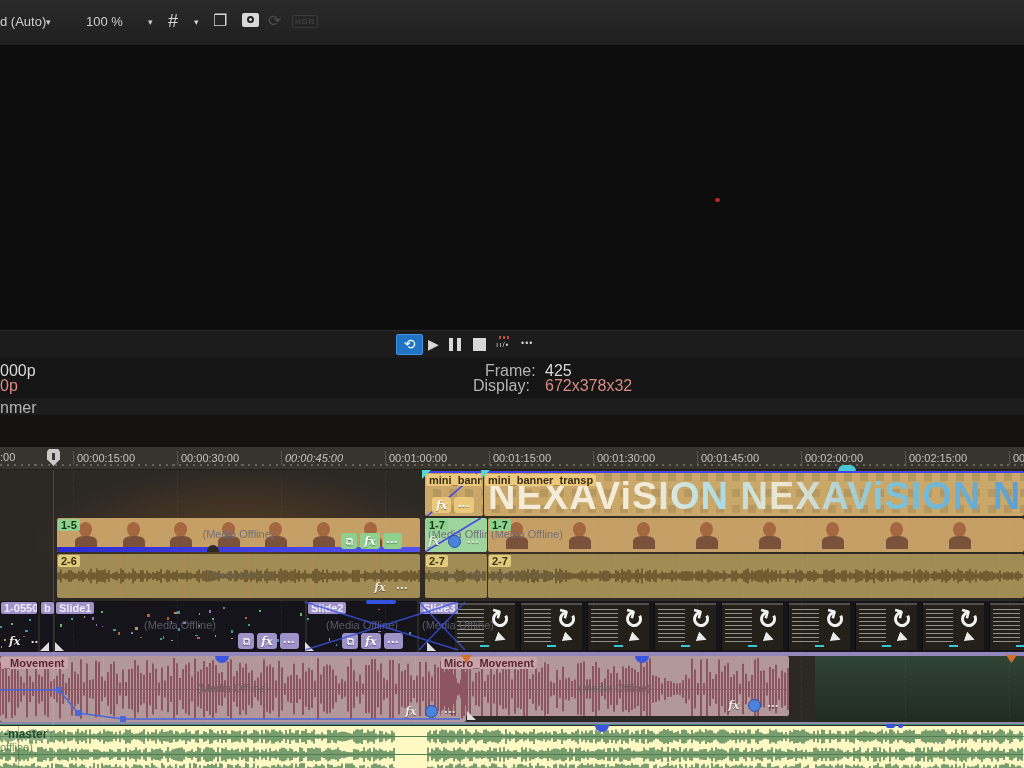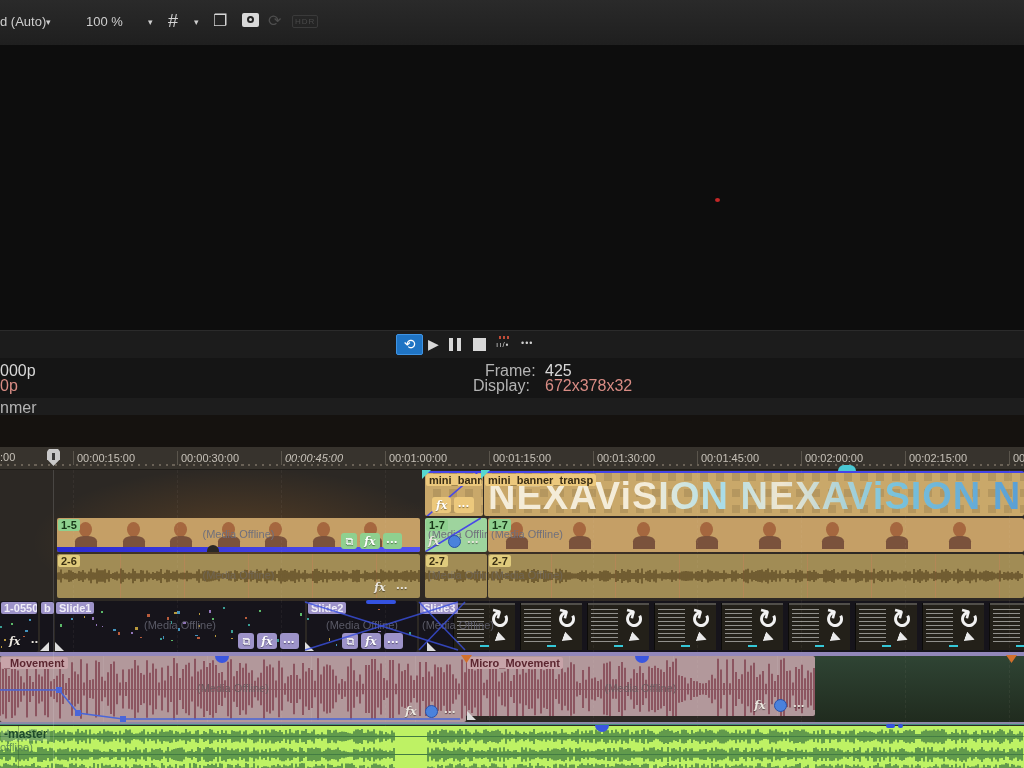--- a/index.html
+++ b/index.html
@@ -531,42 +531,42 @@
               <span class="dotsg">•••</span>
             </span>
           </div>
           <svg class="lay" width="466" height="66" style="z-index: 4;">
             <polyline points="0,34 59,34 78,57 123,63 460,63" fill="none" stroke="#4a66d8" stroke-width="1.6"></polyline>
             <rect x="56" y="31" width="6" height="6" fill="#4a66d8"></rect>
             <rect x="75" y="54" width="6" height="6" fill="#4a66d8"></rect>
             <rect x="120" y="60" width="6" height="6" fill="#4a66d8"></rect>
           </svg>
         </div>
-        <div class="clip" style="left: 466px; top: 0px; width: 349px; height: 60px; background: repeating-linear-gradient(90deg, rgba(0, 0, 0, 0) 0px, rgba(0, 0, 0, 0) 103px, rgba(255, 255, 255, 0.07) 103px, rgba(255, 255, 255, 0.07) 104px) rgb(178, 152, 155);">
+        <div class="clip" style="left: 440px; top: 0px; width: 349px; height: 60px; background: repeating-linear-gradient(90deg, rgba(0, 0, 0, 0) 0px, rgba(0, 0, 0, 0) 103px, rgba(255, 255, 255, 0.07) 103px, rgba(255, 255, 255, 0.07) 104px) rgb(178, 152, 155);">
           <svg width="349" height="66" class="lay" style="top: 0px;">
             <path d="M0 5.1V60.9M3 12.1V53.9M6 8.9V57.1M9 14.5V51.5M12 5.3V60.7M15 5.0V61.0M18 26.7V39.3M21 23.8V42.2M24 5.5V60.5M27 5.1V60.9M30 4.9V61.1M33 25.6V40.4M36 16.8V49.2M39 15.6V50.4M42 2.4V63.6M45 24.9V41.1M48 19.1V46.9M51 3.1V62.9M54 18.6V47.4M57 4.7V61.3M60 16.8V49.2M63 13.1V52.9M66 13.4V52.6M69 6.8V59.2M72 23.6V42.4M75 8.5V57.5M78 14.2V51.8M81 13.1V52.9M84 5.1V60.9M87 2.1V63.9M90 23.0V43.0M93 18.3V47.7M96 11.7V54.3M99 16.3V49.7M102 11.4V54.6M105 6.3V59.7M108 8.2V57.8M111 25.5V40.5M114 26.9V39.1M117 13.9V52.1M120 23.8V42.2M123 10.7V55.3M126 22.6V43.4M129 21.4V44.6M132 25.0V41.0M135 23.4V42.6M138 7.5V58.5M141 6.8V59.2M144 5.4V60.6M147 23.3V42.7M150 23.3V42.7M153 9.9V56.1M156 5.9V60.1M159 11.7V54.3M162 26.0V40.0M165 22.5V43.5M168 13.2V52.8M171 16.9V49.1M174 10.3V55.7M177 16.9V49.1M180 23.8V42.2M183 10.4V55.6M186 12.0V54.0M189 9.8V56.2M192 12.0V54.0M195 13.6V52.4M198 16.0V50.0M201 4.3V61.7M204 11.0V55.0M207 5.7V60.3M210 2.5V63.5M213 19.3V46.7M216 20.0V46.0M219 21.6V44.4M222 27.6V38.4M225 22.1V43.9M228 25.0V41.0M231 25.2V40.8M234 27.1V38.9M237 27.6V38.4M240 27.1V38.9M243 24.3V41.7M246 18.8V47.2M249 22.6V43.4M252 2.7V63.3M255 13.6V52.4M258 26.9V39.1M261 3.6V62.4M264 27.3V38.7M267 3.0V63.0M270 16.1V49.9M273 22.9V43.1M276 18.2V47.8M279 3.4V62.6M282 15.8V50.2M285 9.6V56.4M288 6.7V59.3M291 21.0V45.0M294 18.4V47.6M297 15.0V51.0M300 27.7V38.3M303 7.8V58.2M306 17.7V48.3M309 25.0V41.0M312 18.9V47.1M315 3.7V62.3M318 2.2V63.8M321 14.9V51.1M324 14.4V51.6M327 26.4V39.6M330 11.0V55.0M333 12.9V53.1M336 8.8V57.2M339 22.2V43.8M342 14.4V51.6M345 16.5V49.5M348 11.9V54.1" stroke="#8c5560" stroke-width="2" fill="none"></path>
           </svg>
           <div style="position: absolute; left: 0px; right: 0px; top: 33px; height: 1px; background: rgba(90, 40, 50, 0.4);"></div>
           <span class="tab" style="background: rgb(200, 164, 169); color: rgb(92, 38, 48);">Micro_Movement</span>
           <span class="offline" style="top: 26px; left: 50%; transform: translateX(-50%); color: rgb(107, 90, 94);">(Media Offline)</span>
           <div class="badges" style="right: 6px;">
             <span class="chip plainbadge">
               <span class="fxg">fx</span>
             </span>
             <div class="bluedot"></div>
             <span class="chip plainbadge">
               <span class="dotsg">•••</span>
             </span>
           </div>
         </div>
         <div style="position: absolute; left: 815px; top: 0px; width: 209px; height: 66px; background: linear-gradient(rgb(47, 68, 52), rgb(32, 43, 30));"></div>
         <div class="wtri bl" style="left: 467px; bottom: 2px;"></div>
       </div>
       <div class="row" style="top: 279px; height: 42px;">
-        <div class="clip" style="left: 0px; top: 0px; width: 1024px; height: 42px; background: #bef264; border-radius: 0px;">
+        <div class="clip" style="left: 0px; top: 0px; width: 1024px; height: 42px; background: #fef9c3; border-radius: 0px;">
           <svg width="1024" height="15" class="lay" style="top: 3px;">
             <path d="M0 3.3V11.7M2 1.7V13.3M4 3.8V11.2M6 2.4V12.6M8 0.8V14.2M10 2.5V12.5M12 2.9V12.1M14 4.1V10.9M16 4.7V10.3M18 2.5V12.5M20 3.9V11.1M22 2.6V12.4M24 4.4V10.6M26 3.4V11.6M28 5.0V10.0M30 0.8V14.2M32 0.3V14.7M34 4.0V11.0M36 0.4V14.6M38 3.4V11.6M40 2.9V12.1M42 1.0V14.0M44 4.7V10.3M46 4.8V10.2M48 0.2V14.8M50 2.2V12.8M52 2.1V12.9M54 1.3V13.7M56 4.3V10.7M58 3.3V11.7M60 1.9V13.1M62 3.5V11.5M64 0.7V14.3M66 5.2V9.8M68 2.8V12.2M70 3.0V12.0M72 3.6V11.4M74 5.4V9.6M76 2.4V12.6M78 0.1V14.9M80 3.7V11.3M82 2.1V12.9M84 3.5V11.5M86 0.7V14.3M88 5.4V9.6M90 0.5V14.5M92 5.3V9.7M94 4.4V10.6M96 5.3V9.7M98 4.0V11.0M100 2.3V12.7M102 4.6V10.4M104 0.2V14.8M106 2.4V12.6M108 1.7V13.3M110 2.5V12.5M112 2.4V12.6M114 5.1V9.9M116 3.1V11.9M118 5.4V9.6M120 1.7V13.3M122 5.3V9.7M124 3.7V11.3M126 0.2V14.8M128 1.2V13.8M130 0.5V14.5M132 3.7V11.3M134 5.1V9.9M136 4.5V10.5M138 4.5V10.5M140 3.6V11.4M142 2.3V12.7M144 0.2V14.8M146 5.5V9.5M148 2.8V12.2M150 5.1V9.9M152 3.0V12.0M154 3.6V11.4M156 0.4V14.6M158 4.8V10.2M160 2.4V12.6M162 0.3V14.7M164 3.0V12.0M166 2.5V12.5M168 2.6V12.4M170 1.0V14.0M172 1.5V13.5M174 4.8V10.2M176 1.9V13.1M178 2.7V12.3M180 4.7V10.3M182 3.5V11.5M184 3.7V11.3M186 0.1V14.9M188 3.3V11.7M190 2.3V12.7M192 5.1V9.9M194 4.7V10.3M196 1.7V13.3M198 0.9V14.1M200 5.4V9.6M202 5.0V10.0M204 1.9V13.1M206 3.0V12.0M208 4.5V10.5M210 0.0V15.0M212 0.7V14.3M214 3.5V11.5M216 4.2V10.8M218 1.9V13.1M220 5.0V10.0M222 1.0V14.0M224 4.1V10.9M226 1.4V13.6M228 4.7V10.3M230 5.1V9.9M232 1.3V13.7M234 2.0V13.0M236 2.6V12.4M238 2.5V12.5M240 1.6V13.4M242 5.3V9.7M244 2.5V12.5M246 1.3V13.7M248 5.5V9.5M250 4.8V10.2M252 4.1V10.9M254 0.7V14.3M256 1.4V13.6M258 2.4V12.6M260 5.3V9.7M262 1.0V14.0M264 4.8V10.2M266 0.5V14.5M268 1.4V13.6M270 3.5V11.5M272 0.4V14.6M274 0.4V14.6M276 1.9V13.1M278 2.7V12.3M280 1.0V14.0M282 2.9V12.1M284 5.2V9.8M286 1.0V14.0M288 4.5V10.5M290 0.1V14.9M292 3.6V11.4M294 4.2V10.8M296 1.5V13.5M298 1.1V13.9M300 5.3V9.7M302 1.8V13.2M304 2.0V13.0M306 0.0V15.0M308 4.0V11.0M310 4.2V10.8M312 2.5V12.5M314 0.5V14.5M316 5.4V9.6M318 5.1V9.9M320 5.4V9.6M322 3.2V11.8M324 5.3V9.7M326 5.4V9.6M328 0.8V14.2M330 1.0V14.0M332 3.7V11.3M334 1.6V13.4M336 0.8V14.2M338 3.6V11.4M340 3.1V11.9M342 2.5V12.5M344 2.7V12.3M346 3.1V11.9M348 3.7V11.3M350 4.3V10.7M352 4.7V10.3M354 2.2V12.8M356 0.5V14.5M358 0.3V14.7M360 1.1V13.9M362 0.1V14.9M364 4.0V11.0M366 3.7V11.3M368 0.8V14.2M370 2.5V12.5M372 2.3V12.7M374 0.3V14.7M376 4.6V10.4M378 5.4V9.6M380 1.8V13.2M382 2.3V12.7M384 5.3V9.7M386 3.0V12.0M388 4.6V10.4M390 5.2V9.8M392 1.6V13.4M394 3.4V11.6M396 6.9V8.1M398 6.9V8.1M400 6.9V8.1M402 6.9V8.1M404 6.9V8.1M406 6.9V8.1M408 6.9V8.1M410 6.9V8.1M412 6.9V8.1M414 6.9V8.1M416 6.9V8.1M418 6.9V8.1M420 6.9V8.1M422 6.9V8.1M424 6.9V8.1M426 6.9V8.1M428 3.2V11.8M430 1.5V13.5M432 5.1V9.9M434 2.0V13.0M436 0.8V14.2M438 5.1V9.9M440 1.9V13.1M442 0.3V14.7M444 1.0V14.0M446 0.7V14.3M448 3.4V11.6M450 1.5V13.5M452 1.4V13.6M454 2.3V12.7M456 4.4V10.6M458 1.8V13.2M460 0.1V14.9M462 1.7V13.3M464 5.2V9.8M466 0.0V15.0M468 2.2V12.8M470 3.6V11.4M472 5.3V9.7M474 3.7V11.3M476 0.4V14.6M478 2.7V12.3M480 3.8V11.2M482 4.3V10.7M484 0.8V14.2M486 0.3V14.7M488 1.9V13.1M490 2.9V12.1M492 1.8V13.2M494 1.9V13.1M496 1.3V13.7M498 0.6V14.4M500 2.1V12.9M502 4.5V10.5M504 5.4V9.6M506 0.2V14.8M508 4.8V10.2M510 2.8V12.2M512 4.9V10.1M514 5.5V9.5M516 1.6V13.4M518 2.8V12.2M520 4.2V10.8M522 5.0V10.0M524 2.8V12.2M526 4.1V10.9M528 5.3V9.7M530 2.5V12.5M532 2.9V12.1M534 0.0V15.0M536 5.1V9.9M538 3.9V11.1M540 3.5V11.5M542 2.8V12.2M544 4.8V10.2M546 2.3V12.7M548 4.3V10.7M550 3.2V11.8M552 5.4V9.6M554 1.9V13.1M556 2.4V12.6M558 4.7V10.3M560 4.2V10.8M562 0.1V14.9M564 3.7V11.3M566 3.5V11.5M568 5.0V10.0M570 5.3V9.7M572 2.9V12.1M574 3.8V11.2M576 2.0V13.0M578 0.3V14.7M580 5.2V9.8M582 2.3V12.7M584 4.2V10.8M586 1.4V13.6M588 4.1V10.9M590 1.4V13.6M592 1.2V13.8M594 4.9V10.1M596 0.6V14.4M598 2.2V12.8M600 2.5V12.5M602 5.0V10.0M604 2.1V12.9M606 0.2V14.8M608 1.3V13.7M610 4.2V10.8M612 1.0V14.0M614 3.7V11.3M616 0.6V14.4M618 2.8V12.2M620 4.5V10.5M622 0.1V14.9M624 3.2V11.8M626 1.3V13.7M628 0.4V14.6M630 5.5V9.5M632 2.9V12.1M634 4.7V10.3M636 1.8V13.2M638 1.4V13.6M640 5.1V9.9M642 0.9V14.1M644 0.1V14.9M646 5.0V10.0M648 0.5V14.5M650 2.1V12.9M652 2.0V13.0M654 3.7V11.3M656 5.3V9.7M658 4.7V10.3M660 2.8V12.2M662 1.7V13.3M664 0.1V14.9M666 1.1V13.9M668 0.1V14.9M670 2.1V12.9M672 1.6V13.4M674 3.8V11.2M676 3.1V11.9M678 2.1V12.9M680 4.8V10.2M682 0.8V14.2M684 0.4V14.6M686 1.0V14.0M688 3.8V11.2M690 5.1V9.9M692 1.0V14.0M694 4.3V10.7M696 2.9V12.1M698 2.6V12.4M700 0.2V14.8M702 2.6V12.4M704 3.4V11.6M706 0.0V15.0M708 1.8V13.2M710 1.1V13.9M712 1.6V13.4M714 3.8V11.2M716 4.6V10.4M718 2.5V12.5M720 0.8V14.2M722 0.4V14.6M724 0.5V14.5M726 1.4V13.6M728 2.7V12.3M730 4.4V10.6M732 3.4V11.6M734 3.9V11.1M736 0.8V14.2M738 4.6V10.4M740 1.6V13.4M742 3.9V11.1M744 2.5V12.5M746 4.4V10.6M748 0.5V14.5M750 0.4V14.6M752 4.7V10.3M754 4.7V10.3M756 1.6V13.4M758 0.1V14.9M760 3.2V11.8M762 3.7V11.3M764 4.9V10.1M766 4.9V10.1M768 4.4V10.6M770 0.2V14.8M772 1.8V13.2M774 1.5V13.5M776 0.2V14.8M778 2.7V12.3M780 3.6V11.4M782 2.7V12.3M784 5.3V9.7M786 3.0V12.0M788 5.4V9.6M790 1.8V13.2M792 2.9V12.1M794 0.4V14.6M796 0.9V14.1M798 1.0V14.0M800 2.0V13.0M802 0.4V14.6M804 0.4V14.6M806 2.4V12.6M808 3.3V11.7M810 4.4V10.6M812 4.8V10.2M814 2.0V13.0M816 5.2V9.8M818 1.4V13.6M820 5.1V9.9M822 0.6V14.4M824 1.0V14.0M826 4.9V10.1M828 4.7V10.3M830 1.1V13.9M832 4.6V10.4M834 4.2V10.8M836 5.1V9.9M838 1.8V13.2M840 2.3V12.7M842 5.1V9.9M844 5.3V9.7M846 2.3V12.7M848 4.4V10.6M850 1.7V13.3M852 1.8V13.2M854 0.6V14.4M856 5.4V9.6M858 4.1V10.9M860 2.5V12.5M862 3.0V12.0M864 1.4V13.6M866 2.3V12.7M868 3.2V11.8M870 2.3V12.7M872 3.1V11.9M874 3.7V11.3M876 4.7V10.3M878 2.8V12.2M880 2.2V12.8M882 0.6V14.4M884 4.4V10.6M886 1.9V13.1M888 4.3V10.7M890 0.3V14.7M892 0.6V14.4M894 2.6V12.4M896 4.5V10.5M898 1.5V13.5M900 4.0V11.0M902 3.9V11.1M904 2.2V12.8M906 0.9V14.1M908 1.6V13.4M910 0.5V14.5M912 2.0V13.0M914 0.9V14.1M916 5.1V9.9M918 4.9V10.1M920 4.9V10.1M922 2.6V12.4M924 1.8V13.2M926 0.4V14.6M928 1.8V13.2M930 1.5V13.5M932 1.5V13.5M934 0.5V14.5M936 1.7V13.3M938 0.5V14.5M940 1.7V13.3M942 0.0V15.0M944 0.6V14.4M946 3.3V11.7M948 5.3V9.7M950 5.0V10.0M952 2.9V12.1M954 4.1V10.9M956 0.3V14.7M958 3.7V11.3M960 5.2V9.8M962 0.9V14.1M964 3.5V11.5M966 0.9V14.1M968 4.4V10.6M970 5.4V9.6M972 5.3V9.7M974 3.0V12.0M976 1.7V13.3M978 5.1V9.9M980 5.5V9.5M982 1.1V13.9M984 3.5V11.5M986 4.0V11.0M988 1.2V13.8M990 3.8V11.2M992 1.7V13.3M994 5.3V9.7M996 3.6V11.4M998 1.9V13.1M1000 0.1V14.9M1002 0.7V14.3M1004 2.3V12.7M1006 5.3V9.7M1008 3.8V11.2M1010 0.5V14.5M1012 2.1V12.9M1014 5.1V9.9M1016 5.4V9.6M1018 4.8V10.2M1020 2.2V12.8M1022 3.5V11.5" stroke="#2f6b40" stroke-width="1.3" fill="none"></path>
           </svg>
           <div style="position: absolute; left: 0px; right: 0px; top: 10px; height: 1px; background: rgba(40, 90, 55, 0.55);"></div>
           <svg width="1024" height="15" class="lay" style="top: 21px;">
             <path d="M0 3.1V11.9M2 2.6V12.4M4 5.0V10.0M6 1.2V13.8M8 1.0V14.0M10 2.2V12.8M12 5.5V9.5M14 4.8V10.2M16 0.3V14.7M18 2.6V12.4M20 0.7V14.3M22 2.5V12.5M24 1.2V13.8M26 2.8V12.2M28 1.1V13.9M30 4.6V10.4M32 3.4V11.6M34 4.8V10.2M36 5.0V10.0M38 0.2V14.8M40 0.2V14.8M42 0.0V15.0M44 1.9V13.1M46 1.6V13.4M48 3.9V11.1M50 0.7V14.3M52 1.2V13.8M54 3.4V11.6M56 5.3V9.7M58 2.2V12.8M60 1.6V13.4M62 2.4V12.6M64 2.2V12.8M66 1.9V13.1M68 0.8V14.2M70 4.6V10.4M72 1.9V13.1M74 3.7V11.3M76 1.4V13.6M78 4.8V10.2M80 3.1V11.9M82 1.5V13.5M84 2.8V12.2M86 2.5V12.5M88 2.6V12.4M90 4.6V10.4M92 4.9V10.1M94 2.2V12.8M96 2.5V12.5M98 2.6V12.4M100 3.7V11.3M102 5.1V9.9M104 4.2V10.8M106 4.8V10.2M108 4.7V10.3M110 2.1V12.9M112 3.1V11.9M114 4.5V10.5M116 4.9V10.1M118 1.9V13.1M120 2.1V12.9M122 4.7V10.3M124 4.4V10.6M126 0.8V14.2M128 4.9V10.1M130 2.8V12.2M132 3.8V11.2M134 3.1V11.9M136 0.2V14.8M138 3.3V11.7M140 2.6V12.4M142 5.5V9.5M144 2.5V12.5M146 1.0V14.0M148 5.3V9.7M150 4.7V10.3M152 1.5V13.5M154 2.8V12.2M156 1.9V13.1M158 2.0V13.0M160 1.2V13.8M162 3.0V12.0M164 5.4V9.6M166 3.8V11.2M168 0.1V14.9M170 4.2V10.8M172 2.7V12.3M174 2.0V13.0M176 1.4V13.6M178 1.1V13.9M180 0.8V14.2M182 0.4V14.6M184 2.4V12.6M186 5.3V9.7M188 4.2V10.8M190 4.1V10.9M192 2.2V12.8M194 5.1V9.9M196 3.9V11.1M198 0.1V14.9M200 0.9V14.1M202 5.2V9.8M204 2.3V12.7M206 0.2V14.8M208 0.1V14.9M210 1.1V13.9M212 0.7V14.3M214 2.7V12.3M216 5.0V10.0M218 0.2V14.8M220 5.4V9.6M222 0.9V14.1M224 1.8V13.2M226 0.3V14.7M228 2.9V12.1M230 3.3V11.7M232 1.6V13.4M234 3.2V11.8M236 2.3V12.7M238 1.6V13.4M240 5.0V10.0M242 2.1V12.9M244 3.4V11.6M246 0.6V14.4M248 0.5V14.5M250 4.8V10.2M252 4.2V10.8M254 0.5V14.5M256 3.4V11.6M258 2.4V12.6M260 5.4V9.6M262 2.5V12.5M264 4.0V11.0M266 1.9V13.1M268 5.3V9.7M270 1.2V13.8M272 4.2V10.8M274 4.0V11.0M276 2.7V12.3M278 4.6V10.4M280 1.7V13.3M282 0.7V14.3M284 0.7V14.3M286 1.8V13.2M288 3.8V11.2M290 1.2V13.8M292 1.9V13.1M294 4.4V10.6M296 3.9V11.1M298 5.2V9.8M300 0.2V14.8M302 0.9V14.1M304 3.9V11.1M306 5.2V9.8M308 1.0V14.0M310 1.3V13.7M312 0.8V14.2M314 1.9V13.1M316 0.5V14.5M318 1.1V13.9M320 1.3V13.7M322 4.8V10.2M324 3.9V11.1M326 2.4V12.6M328 0.8V14.2M330 1.4V13.6M332 2.9V12.1M334 2.8V12.2M336 2.2V12.8M338 0.4V14.6M340 3.0V12.0M342 4.2V10.8M344 3.8V11.2M346 4.6V10.4M348 4.9V10.1M350 5.3V9.7M352 5.2V9.8M354 2.1V12.9M356 2.4V12.6M358 2.7V12.3M360 4.5V10.5M362 4.0V11.0M364 0.2V14.8M366 4.3V10.7M368 2.3V12.7M370 0.9V14.1M372 4.8V10.2M374 0.4V14.6M376 2.5V12.5M378 3.6V11.4M380 1.6V13.4M382 2.8V12.2M384 3.9V11.1M386 3.6V11.4M388 4.9V10.1M390 3.5V11.5M392 4.0V11.0M394 1.1V13.9M396 6.9V8.1M398 6.9V8.1M400 6.9V8.1M402 6.9V8.1M404 6.9V8.1M406 6.9V8.1M408 6.9V8.1M410 6.9V8.1M412 6.9V8.1M414 6.9V8.1M416 6.9V8.1M418 6.9V8.1M420 6.9V8.1M422 6.9V8.1M424 6.9V8.1M426 6.9V8.1M428 0.5V14.5M430 5.5V9.5M432 1.5V13.5M434 3.2V11.8M436 0.4V14.6M438 0.6V14.4M440 2.5V12.5M442 4.0V11.0M444 0.3V14.7M446 1.7V13.3M448 3.0V12.0M450 3.8V11.2M452 4.0V11.0M454 0.7V14.3M456 3.3V11.7M458 1.5V13.5M460 0.2V14.8M462 2.2V12.8M464 3.0V12.0M466 4.8V10.2M468 3.4V11.6M470 0.7V14.3M472 1.1V13.9M474 4.9V10.1M476 3.4V11.6M478 3.4V11.6M480 4.2V10.8M482 3.1V11.9M484 3.9V11.1M486 4.6V10.4M488 3.1V11.9M490 0.3V14.7M492 3.7V11.3M494 1.2V13.8M496 1.3V13.7M498 4.9V10.1M500 0.5V14.5M502 4.5V10.5M504 0.3V14.7M506 4.2V10.8M508 2.3V12.7M510 4.1V10.9M512 4.6V10.4M514 3.3V11.7M516 3.0V12.0M518 4.9V10.1M520 5.3V9.7M522 0.3V14.7M524 2.7V12.3M526 0.4V14.6M528 4.6V10.4M530 1.3V13.7M532 2.8V12.2M534 2.7V12.3M536 3.9V11.1M538 4.8V10.2M540 3.2V11.8M542 2.7V12.3M544 4.0V11.0M546 3.8V11.2M548 0.9V14.1M550 3.7V11.3M552 2.4V12.6M554 1.6V13.4M556 1.6V13.4M558 2.0V13.0M560 2.8V12.2M562 0.9V14.1M564 0.4V14.6M566 1.9V13.1M568 4.8V10.2M570 0.8V14.2M572 2.3V12.7M574 5.5V9.5M576 1.0V14.0M578 1.6V13.4M580 0.6V14.4M582 4.0V11.0M584 3.0V12.0M586 4.6V10.4M588 2.2V12.8M590 4.4V10.6M592 3.9V11.1M594 4.2V10.8M596 3.3V11.7M598 1.9V13.1M600 2.2V12.8M602 2.9V12.1M604 1.7V13.3M606 5.0V10.0M608 1.1V13.9M610 1.1V13.9M612 4.7V10.3M614 0.9V14.1M616 3.2V11.8M618 4.6V10.4M620 0.2V14.8M622 0.4V14.6M624 2.4V12.6M626 2.0V13.0M628 1.1V13.9M630 1.3V13.7M632 4.2V10.8M634 3.3V11.7M636 4.4V10.6M638 4.4V10.6M640 4.6V10.4M642 4.1V10.9M644 0.4V14.6M646 2.7V12.3M648 3.5V11.5M650 0.8V14.2M652 0.8V14.2M654 0.2V14.8M656 3.3V11.7M658 2.1V12.9M660 3.1V11.9M662 0.2V14.8M664 4.4V10.6M666 4.4V10.6M668 0.1V14.9M670 5.2V9.8M672 1.6V13.4M674 0.9V14.1M676 2.5V12.5M678 3.7V11.3M680 0.1V14.9M682 4.8V10.2M684 2.6V12.4M686 1.0V14.0M688 4.3V10.7M690 1.8V13.2M692 1.3V13.7M694 4.3V10.7M696 4.3V10.7M698 4.3V10.7M700 2.5V12.5M702 2.4V12.6M704 2.0V13.0M706 2.1V12.9M708 4.8V10.2M710 3.3V11.7M712 0.8V14.2M714 3.7V11.3M716 0.3V14.7M718 1.8V13.2M720 2.3V12.7M722 1.8V13.2M724 2.8V12.2M726 3.8V11.2M728 5.4V9.6M730 1.5V13.5M732 0.4V14.6M734 3.3V11.7M736 1.1V13.9M738 0.9V14.1M740 4.4V10.6M742 4.9V10.1M744 2.9V12.1M746 0.7V14.3M748 5.1V9.9M750 4.2V10.8M752 1.0V14.0M754 4.7V10.3M756 2.4V12.6M758 3.0V12.0M760 1.7V13.3M762 0.8V14.2M764 4.3V10.7M766 4.6V10.4M768 2.5V12.5M770 2.8V12.2M772 0.2V14.8M774 5.4V9.6M776 1.7V13.3M778 2.7V12.3M780 1.5V13.5M782 4.0V11.0M784 4.3V10.7M786 5.1V9.9M788 2.1V12.9M790 2.7V12.3M792 2.9V12.1M794 4.6V10.4M796 1.1V13.9M798 3.7V11.3M800 3.8V11.2M802 2.7V12.3M804 5.1V9.9M806 2.8V12.2M808 5.3V9.7M810 4.8V10.2M812 4.9V10.1M814 0.9V14.1M816 0.5V14.5M818 2.3V12.7M820 4.0V11.0M822 1.0V14.0M824 3.7V11.3M826 1.1V13.9M828 4.0V11.0M830 1.2V13.8M832 0.9V14.1M834 1.6V13.4M836 3.7V11.3M838 1.3V13.7M840 2.6V12.4M842 3.2V11.8M844 5.3V9.7M846 4.6V10.4M848 3.1V11.9M850 5.1V9.9M852 5.5V9.5M854 1.0V14.0M856 4.1V10.9M858 2.9V12.1M860 0.2V14.8M862 5.4V9.6M864 5.4V9.6M866 3.8V11.2M868 1.2V13.8M870 5.4V9.6M872 4.0V11.0M874 0.3V14.7M876 0.5V14.5M878 4.1V10.9M880 0.2V14.8M882 5.0V10.0M884 1.8V13.2M886 4.3V10.7M888 5.4V9.6M890 0.3V14.7M892 4.7V10.3M894 5.2V9.8M896 2.7V12.3M898 4.7V10.3M900 1.9V13.1M902 1.3V13.7M904 2.0V13.0M906 4.2V10.8M908 4.8V10.2M910 5.2V9.8M912 4.4V10.6M914 5.5V9.5M916 1.1V13.9M918 0.3V14.7M920 0.9V14.1M922 3.9V11.1M924 0.4V14.6M926 5.4V9.6M928 0.3V14.7M930 2.4V12.6M932 0.1V14.9M934 4.5V10.5M936 4.3V10.7M938 4.8V10.2M940 3.2V11.8M942 3.5V11.5M944 0.6V14.4M946 5.1V9.9M948 3.3V11.7M950 1.8V13.2M952 2.5V12.5M954 1.5V13.5M956 0.5V14.5M958 4.0V11.0M960 1.2V13.8M962 0.0V15.0M964 1.8V13.2M966 0.2V14.8M968 3.5V11.5M970 4.7V10.3M972 1.6V13.4M974 3.2V11.8M976 4.9V10.1M978 3.2V11.8M980 2.3V12.7M982 0.0V15.0M984 2.7V12.3M986 4.1V10.9M988 4.3V10.7M990 3.2V11.8M992 0.6V14.4M994 4.5V10.5M996 2.5V12.5M998 0.6V14.4M1000 3.8V11.2M1002 3.9V11.1M1004 1.9V13.1M1006 5.4V9.6M1008 4.9V10.1M1010 2.1V12.9M1012 1.5V13.5M1014 3.4V11.6M1016 4.5V10.5M1018 0.9V14.1M1020 2.4V12.6M1022 1.3V13.7" stroke="#2f6b40" stroke-width="1.3" fill="none"></path>
           </svg>
           <div style="position: absolute; left: 0px; right: 0px; top: 28px; height: 1px; background: rgba(40, 90, 55, 0.55);"></div>
           <svg width="1024" height="15" class="lay" style="top: 37px;">
             <path d="M0 2.8V12.2M2 3.5V11.5M4 0.6V14.4M6 0.0V15.0M8 1.3V13.7M10 1.8V13.2M12 2.6V12.4M14 0.1V14.9M16 1.4V13.6M18 2.7V12.3M20 2.9V12.1M22 2.5V12.5M24 3.6V11.4M26 2.2V12.8M28 2.8V12.2M30 3.0V12.0M32 0.9V14.1M34 0.1V14.9M36 4.0V11.0M38 2.5V12.5M40 3.1V11.9M42 4.5V10.5M44 4.5V10.5M46 3.9V11.1M48 2.1V12.9M50 4.7V10.3M52 0.3V14.7M54 5.5V9.5M56 0.7V14.3M58 1.0V14.0M60 1.4V13.6M62 1.4V13.6M64 3.7V11.3M66 4.1V10.9M68 4.4V10.6M70 0.7V14.3M72 0.2V14.8M74 1.9V13.1M76 0.5V14.5M78 3.9V11.1M80 2.6V12.4M82 0.9V14.1M84 2.1V12.9M86 4.2V10.8M88 5.2V9.8M90 3.2V11.8M92 4.5V10.5M94 0.1V14.9M96 5.2V9.8M98 1.1V13.9M100 5.1V9.9M102 0.2V14.8M104 2.8V12.2M106 1.7V13.3M108 2.3V12.7M110 1.7V13.3M112 3.9V11.1M114 3.8V11.2M116 1.1V13.9M118 3.9V11.1M120 2.5V12.5M122 4.2V10.8M124 5.1V9.9M126 1.5V13.5M128 3.2V11.8M130 5.0V10.0M132 4.0V11.0M134 1.2V13.8M136 1.5V13.5M138 2.2V12.8M140 1.6V13.4M142 3.1V11.9M144 4.9V10.1M146 2.0V13.0M148 2.2V12.8M150 4.2V10.8M152 0.1V14.9M154 1.9V13.1M156 3.4V11.6M158 4.6V10.4M160 5.4V9.6M162 0.1V14.9M164 2.3V12.7M166 5.0V10.0M168 3.2V11.8M170 1.8V13.2M172 3.8V11.2M174 4.7V10.3M176 0.9V14.1M178 5.1V9.9M180 2.4V12.6M182 2.8V12.2M184 1.0V14.0M186 5.0V10.0M188 5.1V9.9M190 0.3V14.7M192 4.7V10.3M194 0.1V14.9M196 0.7V14.3M198 4.8V10.2M200 1.9V13.1M202 5.4V9.6M204 2.8V12.2M206 2.9V12.1M208 1.1V13.9M210 2.1V12.9M212 0.7V14.3M214 2.0V13.0M216 0.4V14.6M218 4.0V11.0M220 0.3V14.7M222 0.8V14.2M224 5.0V10.0M226 4.7V10.3M228 1.0V14.0M230 1.4V13.6M232 2.0V13.0M234 4.4V10.6M236 2.0V13.0M238 0.8V14.2M240 3.0V12.0M242 4.4V10.6M244 4.3V10.7M246 0.0V15.0M248 0.9V14.1M250 4.8V10.2M252 4.3V10.7M254 0.2V14.8M256 5.5V9.5M258 2.5V12.5M260 5.4V9.6M262 4.0V11.0M264 3.3V11.7M266 3.3V11.7M268 3.7V11.3M270 4.4V10.6M272 2.5V12.5M274 2.1V12.9M276 3.5V11.5M278 0.9V14.1M280 2.5V12.5M282 3.9V11.1M284 1.6V13.4M286 2.6V12.4M288 3.2V11.8M290 2.3V12.7M292 0.2V14.8M294 4.7V10.3M296 0.7V14.3M298 3.8V11.2M300 0.5V14.5M302 0.1V14.9M304 0.3V14.7M306 4.9V10.1M308 3.5V11.5M310 3.9V11.1M312 4.6V10.4M314 3.4V11.6M316 1.1V13.9M318 2.7V12.3M320 2.7V12.3M322 0.9V14.1M324 2.6V12.4M326 4.9V10.1M328 0.8V14.2M330 1.8V13.2M332 2.0V13.0M334 4.1V10.9M336 3.7V11.3M338 2.8V12.2M340 2.9V12.1M342 0.4V14.6M344 5.0V10.0M346 0.6V14.4M348 0.6V14.4M350 0.8V14.2M352 0.3V14.7M354 2.0V13.0M356 4.3V10.7M358 5.1V9.9M360 2.4V12.6M362 2.4V12.6M364 1.9V13.1M366 4.9V10.1M368 3.8V11.2M370 4.8V10.2M372 1.8V13.2M374 0.5V14.5M376 0.5V14.5M378 1.8V13.2M380 1.4V13.6M382 3.3V11.7M384 2.5V12.5M386 4.1V10.9M388 5.3V9.7M390 1.8V13.2M392 0.9V14.1M394 4.3V10.7M396 6.9V8.1M398 6.9V8.1M400 6.9V8.1M402 6.9V8.1M404 6.9V8.1M406 6.9V8.1M408 6.9V8.1M410 6.9V8.1M412 6.9V8.1M414 6.9V8.1M416 6.9V8.1M418 6.9V8.1M420 6.9V8.1M422 6.9V8.1M424 6.9V8.1M426 6.9V8.1M428 3.4V11.6M430 3.9V11.1M432 3.4V11.6M434 4.4V10.6M436 5.4V9.6M438 1.5V13.5M440 3.1V11.9M442 2.1V12.9M444 5.0V10.0M446 2.8V12.2M448 2.6V12.4M450 0.5V14.5M452 1.1V13.9M454 4.6V10.4M456 2.3V12.7M458 1.2V13.8M460 0.3V14.7M462 2.6V12.4M464 0.9V14.1M466 4.0V11.0M468 4.6V10.4M470 3.3V11.7M472 2.4V12.6M474 0.5V14.5M476 0.8V14.2M478 4.2V10.8M480 4.5V10.5M482 1.9V13.1M484 1.5V13.5M486 3.3V11.7M488 4.4V10.6M490 3.1V11.9M492 0.2V14.8M494 0.4V14.6M496 1.3V13.7M498 3.7V11.3M500 4.3V10.7M502 4.6V10.4M504 0.8V14.2M506 2.7V12.3M508 5.3V9.7M510 5.4V9.6M512 4.4V10.6M514 1.2V13.8M516 4.5V10.5M518 1.4V13.6M520 0.9V14.1M522 1.1V13.9M524 2.6V12.4M526 2.2V12.8M528 3.9V11.1M530 0.1V14.9M532 2.7V12.3M534 5.3V9.7M536 2.7V12.3M538 0.1V14.9M540 2.9V12.1M542 2.6V12.4M544 3.2V11.8M546 5.3V9.7M548 2.9V12.1M550 4.2V10.8M552 4.9V10.1M554 1.4V13.6M556 0.8V14.2M558 4.8V10.2M560 1.3V13.7M562 1.6V13.4M564 2.7V12.3M566 0.3V14.7M568 4.5V10.5M570 1.8V13.2M572 1.6V13.4M574 1.6V13.4M576 5.4V9.6M578 2.9V12.1M580 1.6V13.4M582 0.2V14.8M584 1.9V13.1M586 2.2V12.8M588 0.3V14.7M590 1.9V13.1M592 1.1V13.9M594 3.5V11.5M596 0.5V14.5M598 1.6V13.4M600 1.9V13.1M602 0.9V14.1M604 1.3V13.7M606 4.3V10.7M608 0.9V14.1M610 3.5V11.5M612 3.0V12.0M614 3.6V11.4M616 0.4V14.6M618 1.0V14.0M620 1.4V13.6M622 0.6V14.4M624 1.6V13.4M626 2.8V12.2M628 1.9V13.1M630 2.6V12.4M632 0.1V14.9M634 2.0V13.0M636 1.6V13.4M638 2.0V13.0M640 4.1V10.9M642 1.8V13.2M644 0.7V14.3M646 0.4V14.6M648 1.0V14.0M650 4.9V10.1M652 5.1V9.9M654 2.3V12.7M656 1.3V13.7M658 5.0V10.0M660 3.4V11.6M662 4.1V10.9M664 3.1V11.9M666 2.2V12.8M668 0.1V14.9M670 2.9V12.1M672 1.7V13.3M674 3.5V11.5M676 1.8V13.2M678 5.2V9.8M680 0.9V14.1M682 3.3V11.7M684 4.9V10.1M686 1.0V14.0M688 4.8V10.2M690 4.0V11.0M692 1.7V13.3M694 4.3V10.7M696 0.2V14.8M698 0.5V14.5M700 4.8V10.2M702 2.2V12.8M704 0.7V14.3M706 4.2V10.8M708 2.3V12.7M710 5.5V9.5M712 0.0V15.0M714 3.6V11.4M716 1.6V13.4M718 1.1V13.9M720 3.8V11.2M722 3.2V11.8M724 5.0V10.0M726 0.7V14.3M728 2.5V12.5M730 4.1V10.9M732 2.9V12.1M734 2.8V12.2M736 1.5V13.5M738 2.7V12.3M740 1.7V13.3M742 0.5V14.5M744 3.3V11.7M746 2.4V12.6M748 4.2V10.8M750 2.4V12.6M752 2.7V12.3M754 4.8V10.2M756 3.2V11.8M758 0.3V14.7M760 0.2V14.8M762 3.3V11.7M764 3.8V11.2M766 4.3V10.7M768 0.6V14.4M770 0.0V15.0M772 4.1V10.9M774 3.7V11.3M776 3.1V11.9M778 2.7V12.3M780 4.8V10.2M782 5.3V9.7M784 3.3V11.7M786 1.7V13.3M788 4.3V10.7M790 3.5V11.5M792 3.0V12.0M794 3.3V11.7M796 1.2V13.8M798 0.9V14.1M800 0.1V14.9M802 5.1V9.9M804 4.2V10.8M806 3.2V11.8M808 1.7V13.3M810 5.1V9.9M812 5.0V10.0M814 5.4V9.6M816 1.3V13.7M818 3.2V11.8M820 2.8V12.2M822 1.4V13.6M824 0.9V14.1M826 2.7V12.3M828 3.3V11.7M830 1.3V13.7M832 2.8V12.2M834 4.5V10.5M836 2.3V12.7M838 0.7V14.3M840 2.8V12.2M842 1.4V13.6M844 5.2V9.8M846 1.5V13.5M848 1.9V13.1M850 3.1V11.9M852 3.7V11.3M854 1.5V13.5M856 2.9V12.1M858 1.6V13.4M860 3.4V11.6M862 2.4V12.6M864 4.0V11.0M866 5.3V9.7M868 4.8V10.2M870 3.0V12.0M872 4.9V10.1M874 2.4V12.6M876 1.9V13.1M878 0.0V15.0M880 3.7V11.3M882 3.8V11.2M884 4.7V10.3M886 1.2V13.8M888 1.1V13.9M890 0.3V14.7M892 3.3V11.7M894 2.3V12.7M896 0.9V14.1M898 2.5V12.5M900 5.2V9.8M902 4.2V10.8M904 1.8V13.2M906 2.0V13.0M908 2.6V12.4M910 4.4V10.6M912 1.4V13.6M914 4.6V10.4M916 2.7V12.3M918 1.1V13.9M920 2.5V12.5M922 5.2V9.8M924 4.4V10.6M926 5.0V10.0M928 4.3V10.7M930 3.4V11.6M932 4.3V10.7M934 3.0V12.0M936 1.3V13.7M938 3.6V11.4M940 4.7V10.3M942 1.4V13.6M944 0.7V14.3M946 1.5V13.5M948 1.4V13.6M950 4.1V10.9M952 2.1V12.9M954 4.4V10.6M956 0.7V14.3M958 4.3V10.7M960 2.7V12.3M962 4.7V10.3M964 0.2V14.8M966 5.0V10.0M968 2.7V12.3M970 4.0V11.0M972 3.4V11.6M974 3.5V11.5M976 2.6V12.4M978 1.3V13.7M980 4.7V10.3M982 4.5V10.5M984 1.8V13.2M986 4.1V10.9M988 2.0V13.0M990 2.6V12.4M992 4.9V10.1M994 3.8V11.2M996 1.4V13.6M998 4.8V10.2M1000 2.0V13.0M1002 1.5V13.5M1004 1.5V13.5M1006 0.0V15.0M1008 0.5V14.5M1010 3.8V11.2M1012 0.9V14.1M1014 1.7V13.3M1016 3.7V11.3M1018 2.4V12.6M1020 2.7V12.3M1022 4.6V10.4" stroke="#2f6b40" stroke-width="1.3" fill="none"></path>

